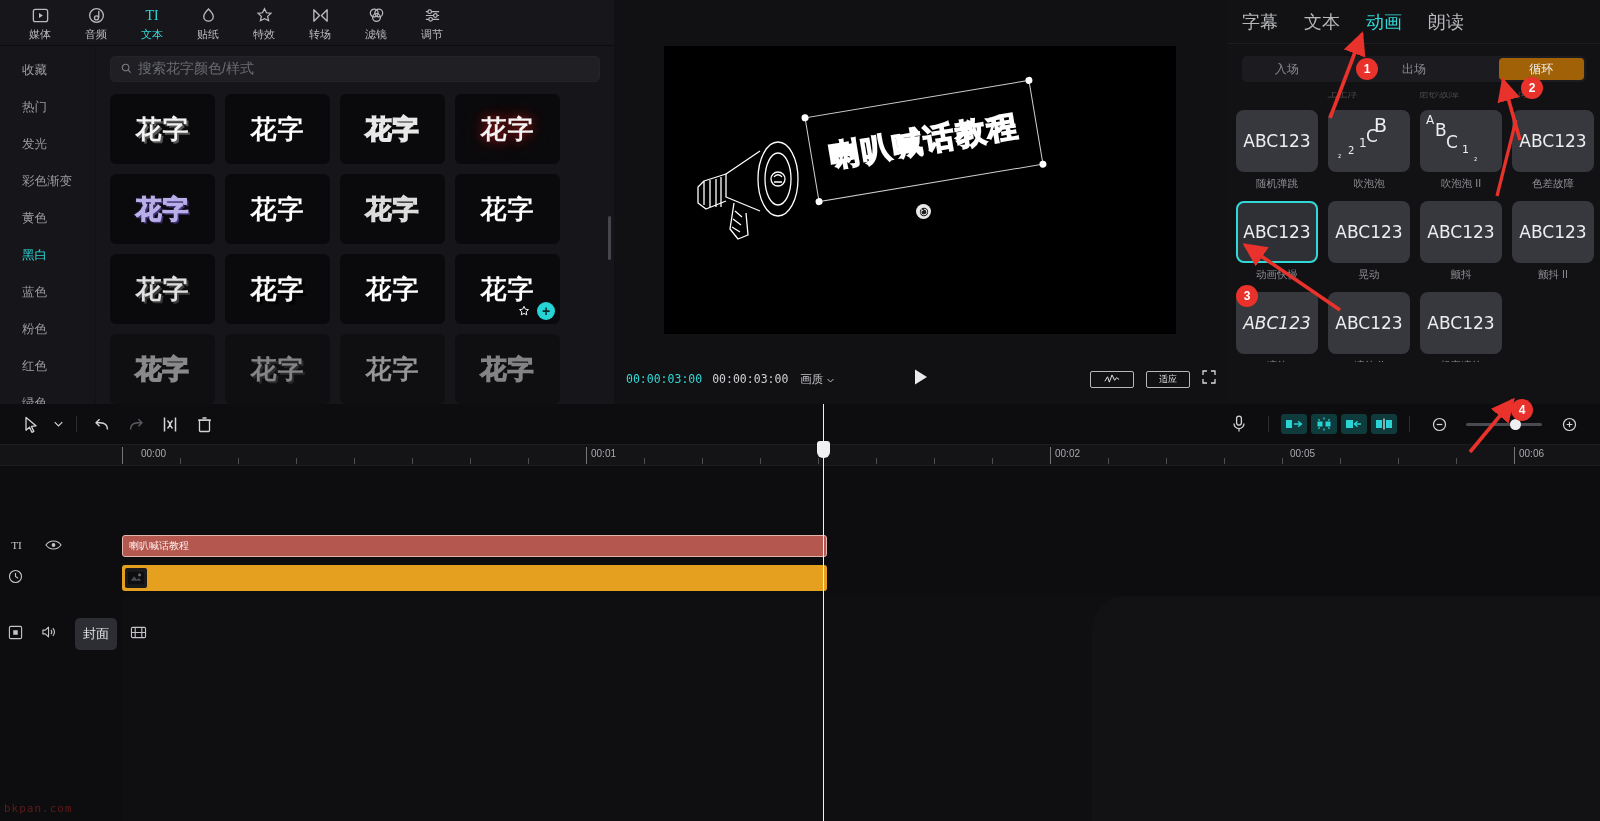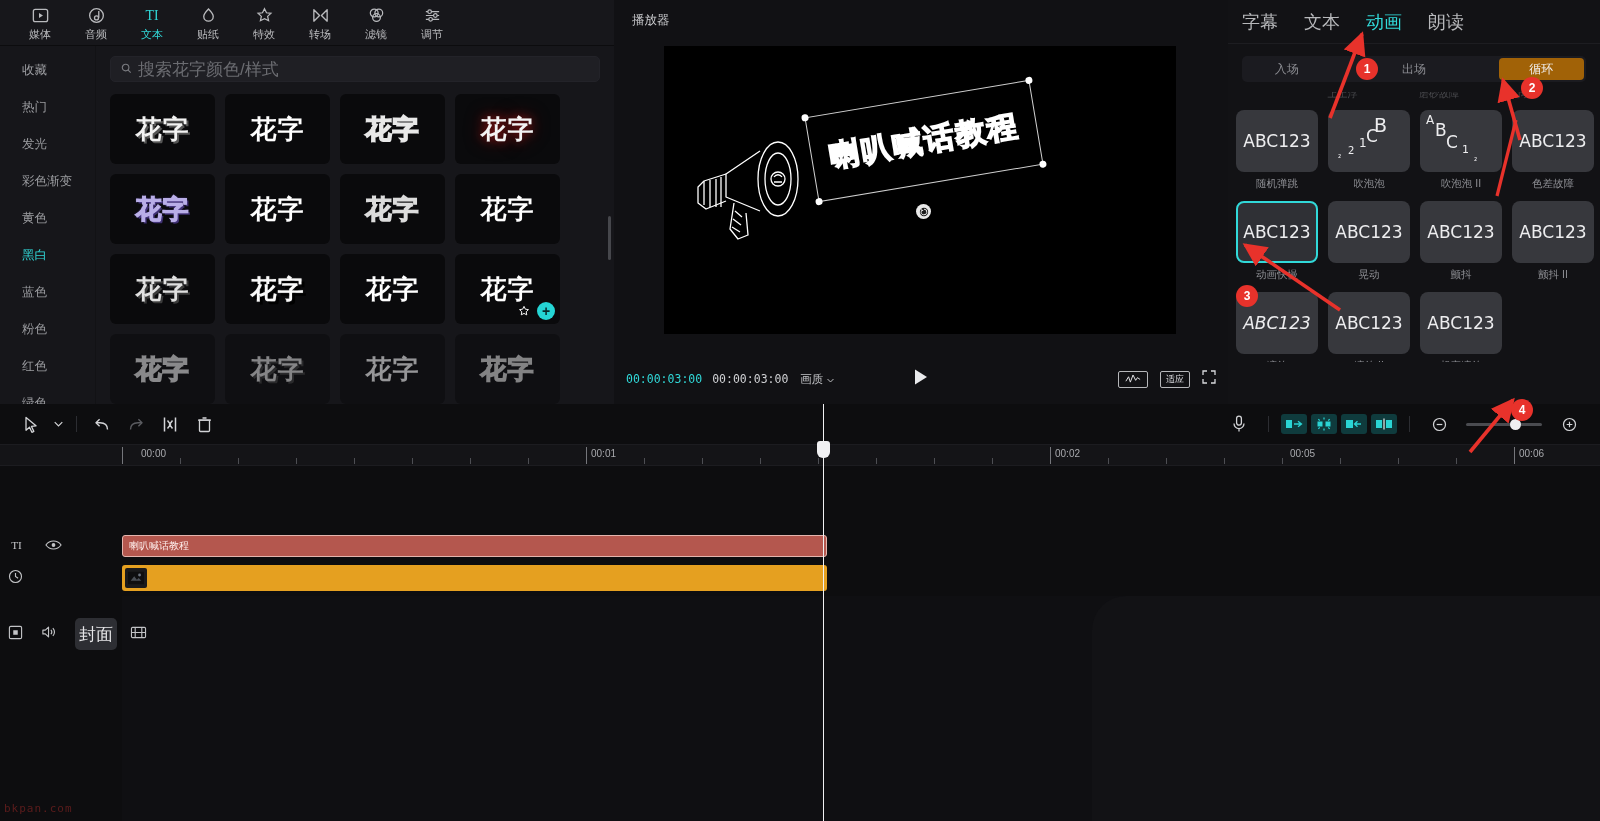--- a/index.html
+++ b/index.html
@@ -42,21 +42,21 @@
     font-size:12.5px; color:#9b9ca0; cursor:pointer;
   }
   .cat.active { color:#31d9d9; }
 
   .lib-main { flex:1; position:relative; padding:10px 14px 0 14px; }
   .search {
     height:26px; background:#1f1f24; border-radius:5px;
     display:flex; align-items:center; padding:0 10px; gap:6px;
     margin-bottom:12px; border:1px solid #232329;
   }
-  .search .sp { font-size:17px; color:#6b6c71; }
+  .search .sp { font-size:14px; color:#6b6c71; }
 
   .grid { display:grid; grid-template-columns:repeat(4,105px); gap:10px 10px; }
   .cell {
     width:105px; height:70px; border-radius:6px; background:#0a0a0c;
     display:flex; align-items:center; justify-content:center;
     position:relative; cursor:pointer; overflow:hidden;
   }
   .cell .sample { font-size:26px; font-weight:bold; letter-spacing:1px; line-height:1;
                   font-family:"DejaVu Sans","Liberation Sans",sans-serif; }
   .s-plain  { color:#f2f2f2; text-shadow:2px 2px 0 #555; }
@@ -104,21 +104,21 @@
     background:#e9e9e9; display:flex; align-items:center; justify-content:center;
   }
   .player-bar { position:absolute; left:0; bottom:12px; width:614px; height:26px;
                 display:flex; align-items:center; padding:0 12px; }
   .tc { font-size:11.5px; font-family:"DejaVu Sans Mono","Liberation Mono",monospace; }
   .tc.cur { color:#31d9d9; margin-right:10px; }
   .tc.tot { color:#cfd0d3; margin-right:12px; }
   .quality { font-size:11.5px; color:#c3c4c7; display:flex; align-items:center; gap:4px; cursor:pointer;}
   .play-btn { position:absolute; left:50%; transform:translateX(-50%); cursor:pointer; }
   .pb-right { margin-left:auto; display:flex; align-items:center; gap:12px; }
-  .pb-ic { width:30px;height:17px;border:1px solid #b6b7ba;border-radius:2px;
+  .pb-ic { width:44px;height:17px;border:1px solid #b6b7ba;border-radius:2px;
            display:flex;align-items:center;justify-content:center;cursor:pointer;
            font-size:9px;color:#dcdce0;font-family:Liberation Serif, serif;}
 
   
   .right-col { width:372px; height:404px; background:#121215; position:relative; }
   .rtabs { height:44px; display:flex; align-items:center; gap:26px; padding-left:14px;
            border-bottom:1px solid #1d1d21; }
   .rtab { font-size:18px; color:#b7b8bb; cursor:pointer; position:relative; }
   .rtab.active { color:#31d9d9; }
   .seg-wrap { padding:12px 14px 0 14px; }
@@ -187,21 +187,21 @@
     position:absolute; left:122px; top:99px; width:705px; height:26px;
     background:#e5a020; border-radius:3px; display:flex; align-items:center; padding-left:3px;
   }
   .clip-thumb { width:22px; height:20px; background:#1a1a1c; border-radius:2px;
                 display:flex;align-items:center;justify-content:center; }
   .bottom-strip { position:absolute; left:122px; top:130px; right:0; bottom:0; background:#0f0f12; }
   .bstrip-round { position:absolute; left:970px; top:0; right:0; bottom:0; background:#121215;
                   border-top-left-radius:34px; }
   .cover-btn { width:42px; height:32px; background:#2d2e33; border-radius:5px;
                display:flex; align-items:center; justify-content:center;
-               font-size:17px; color:#e6e6e8; cursor:pointer; }
+               font-size:13px; color:#e6e6e8; cursor:pointer; }
   .playhead { position:absolute; left:823px; top:0px; width:1px; height:417px; background:#f0f0f2; z-index:30;}
   .ph-handle { position:absolute; left:-6px; top:37px; width:13px; height:17px; background:#f0f0f2;
                border-radius:3px 3px 6px 6px; }
 
   
   .anno { position:absolute; z-index:60; pointer-events:none; }
   .num-bubble {
     position:absolute; width:22px; height:22px; border-radius:50%; background:#e8322b;
     color:#fff; font-size:12px; font-weight:bold; display:flex; align-items:center;
     justify-content:center; z-index:61;
@@ -398,21 +398,20 @@
             <div class="cell row-cut">
                 <span class="sample s-thin">花字</span>
               </div>
           </div>
           <div class="lib-scroll"></div>
         </div>
       </div>
     </div>
 
     <div class="player-col">
-      <div class="player-title">播放器</div>
 
       <div class="stage">
         <svg class="megaphone" viewBox="0 0 130 120">
           <g fill="none" stroke="#ffffff" stroke-width="1.3" stroke-linejoin="round">
             <ellipse cx="92" cy="48" rx="20" ry="37"></ellipse>
             <ellipse cx="92" cy="48" rx="13" ry="26"></ellipse>
             <path d="M74 20 L40 43 L40 66 L74 80"></path>
             <path d="M40 43 L18 50 L12 56 L12 72 L20 78 L40 70"></path>
             <path d="M18 50 L18 74 M24 49 L24 76 M30 48 L30 76 M35 46 L35 76"></path>
             <path d="M48 72 L44 98 L52 108 L62 104 L60 82"></path>

